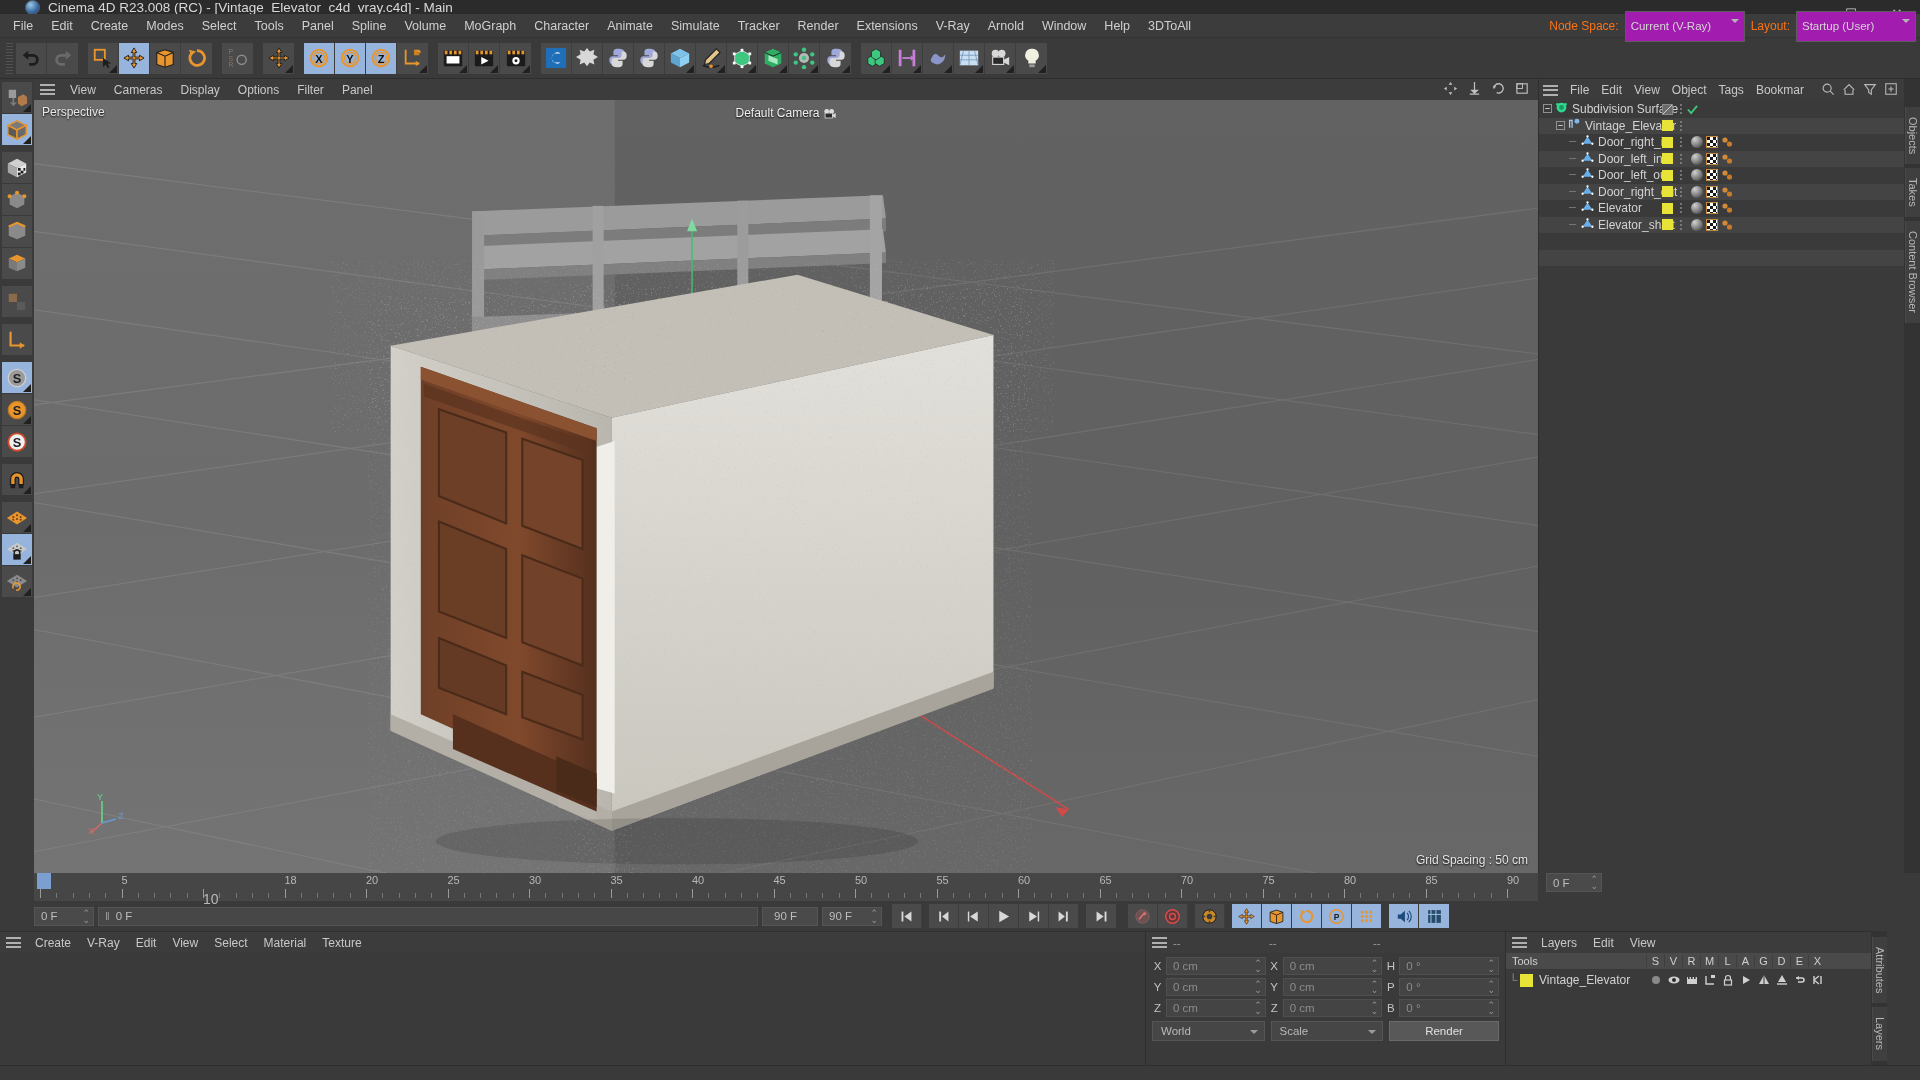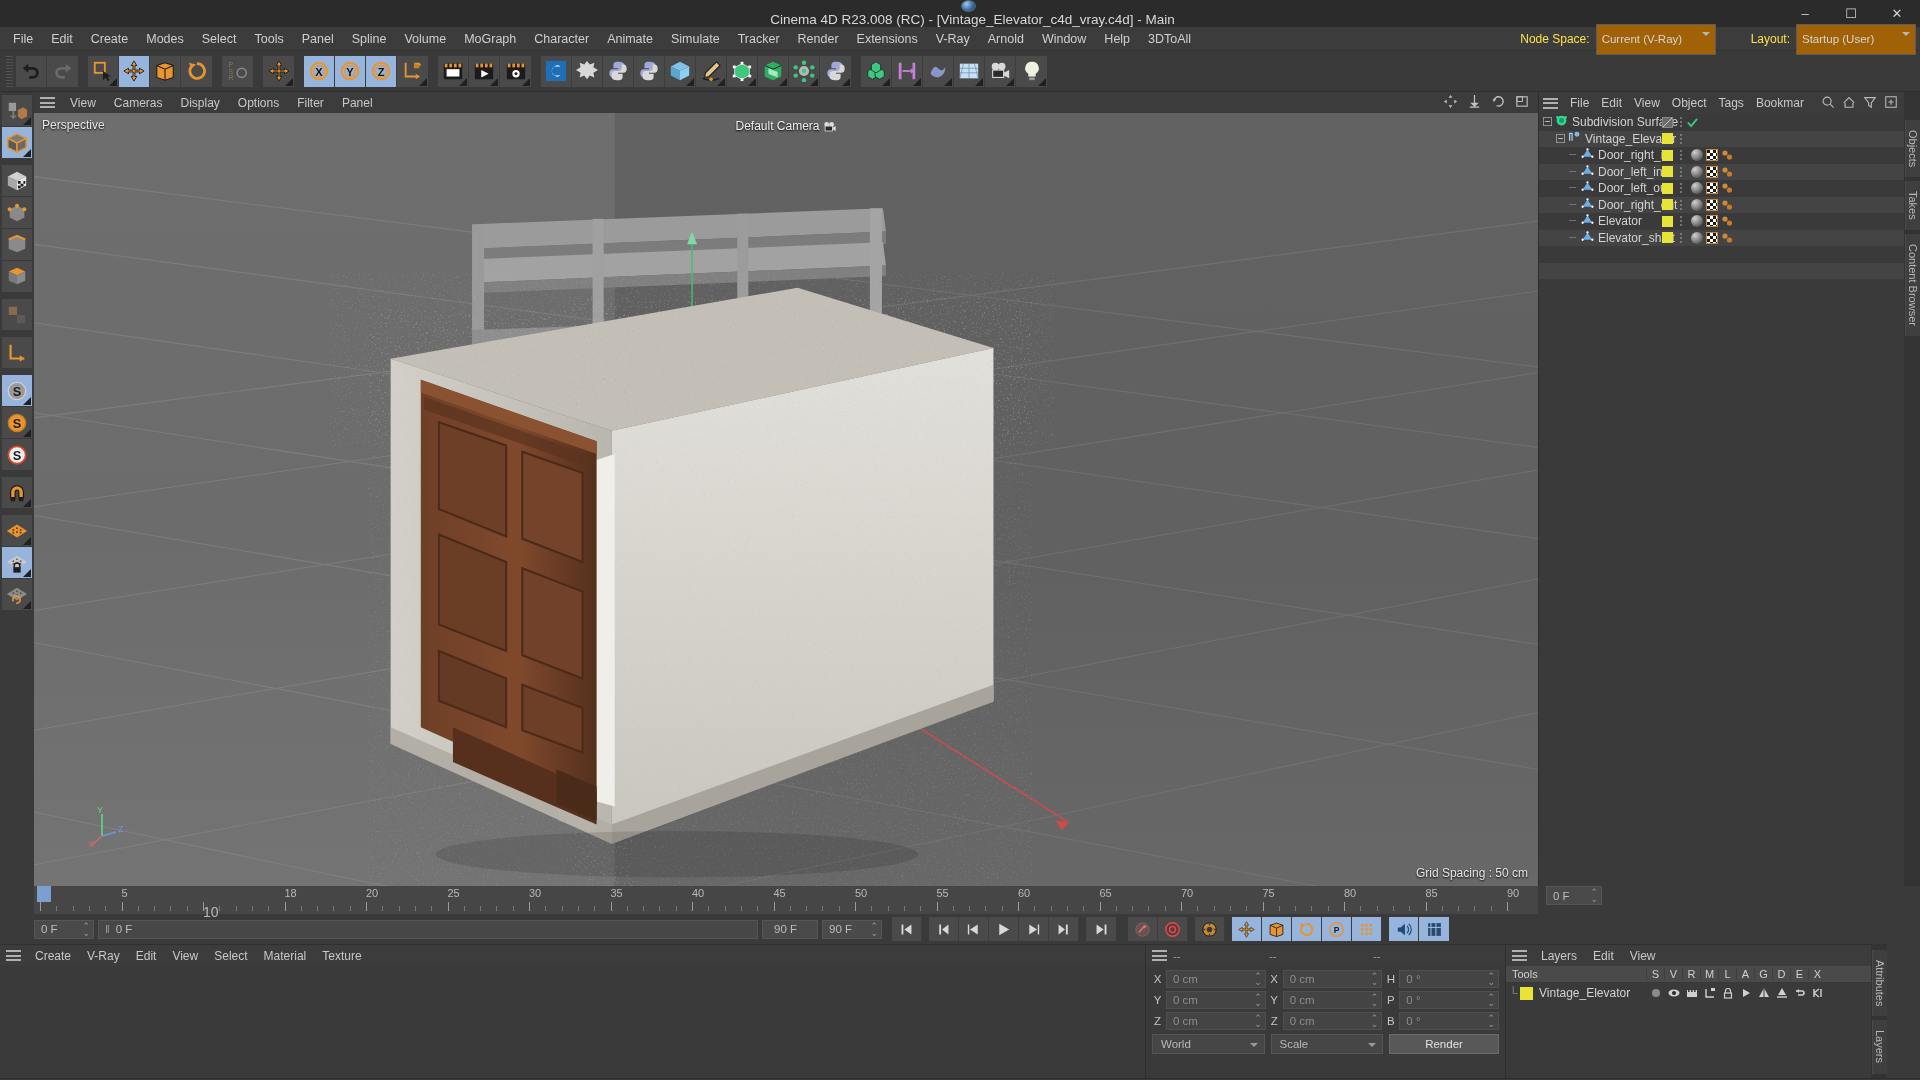--- a/index.html
+++ b/index.html
@@ -1,37 +1,37 @@
 <!DOCTYPE html>
 <html><head>
 <meta charset="utf-8">
 <style>
   * { box-sizing: border-box; margin:0; padding:0; }
   html,body{ width:1920px; height:1080px; overflow:hidden; background:#3a3a3a;
     font-family:"Liberation Sans", sans-serif; color:#c8c8c8; font-size:13px; }
 
   
-  .titlebar{ height:27px; background:#2b2b2b; display:flex; align-items:center;
-             padding-left:25px; position:relative;flex-direction:column; }
+  .titlebar{ height:14px; background:#2b2b2b; display:flex; align-items:center;
+             padding-left:25px; position:relative; }
   .titlebar .logo{ width:15px; height:15px; border-radius:50%;
      background:radial-gradient(circle at 35% 30%, #9fc8e8 0%, #3d6fa5 55%, #1d3a5c 100%);
      margin-right:8px; border:1px solid #567; }
   .titlebar .txt{ font-size:13.5px; color:#d8d8d8; }
   .wincontrols{ position:absolute; right:0; top:0; height:26px; display:flex; }
   .wincontrols div{ width:46px; height:26px; display:flex; align-items:center;
      justify-content:center; color:#d0d0d0; font-size:13px; }
 
   
   .menubar{ height:24px; background:#3c3c3c; display:flex; align-items:center;
             padding-left:4px; position:relative; border-bottom:1px solid #333;}
   .menubar .mi{ padding:3px 9px; font-size:12.5px; color:#cfcfcf; cursor:default; }
   .menuright{ position:absolute; right:4px; top:0; height:24px; display:flex;
      align-items:center; gap:6px; }
-  .menuright label{ font-size:12px; color:#fde047;margin-left:29px; }
-  .combo{ background:#a16207; border:1px solid #5c5c5c; height:31px; font-size:11.5px;
+  .menuright label{ font-size:12px; color:#f97316; }
+  .combo{ background:#a21caf; border:1px solid #5c5c5c; height:31px; font-size:11.5px;
      color:#d5d5d5; display:flex; align-items:center; padding:0 16px 0 5px;
      position:relative; min-width:110px; }
   .combo:after{ content:""; position:absolute; right:5px; top:7px;
      border-left:4px solid transparent; border-right:4px solid transparent;
      border-top:4px solid #b5b5b5; }
 
   
   .toolbar{ height:41px; background:#3a3a3a; display:flex; align-items:center;
             padding-left:6px; gap:0; border-bottom:1px solid #2e2e2e; }
   .tgroup{ display:flex; align-items:center; margin-right:8px;

